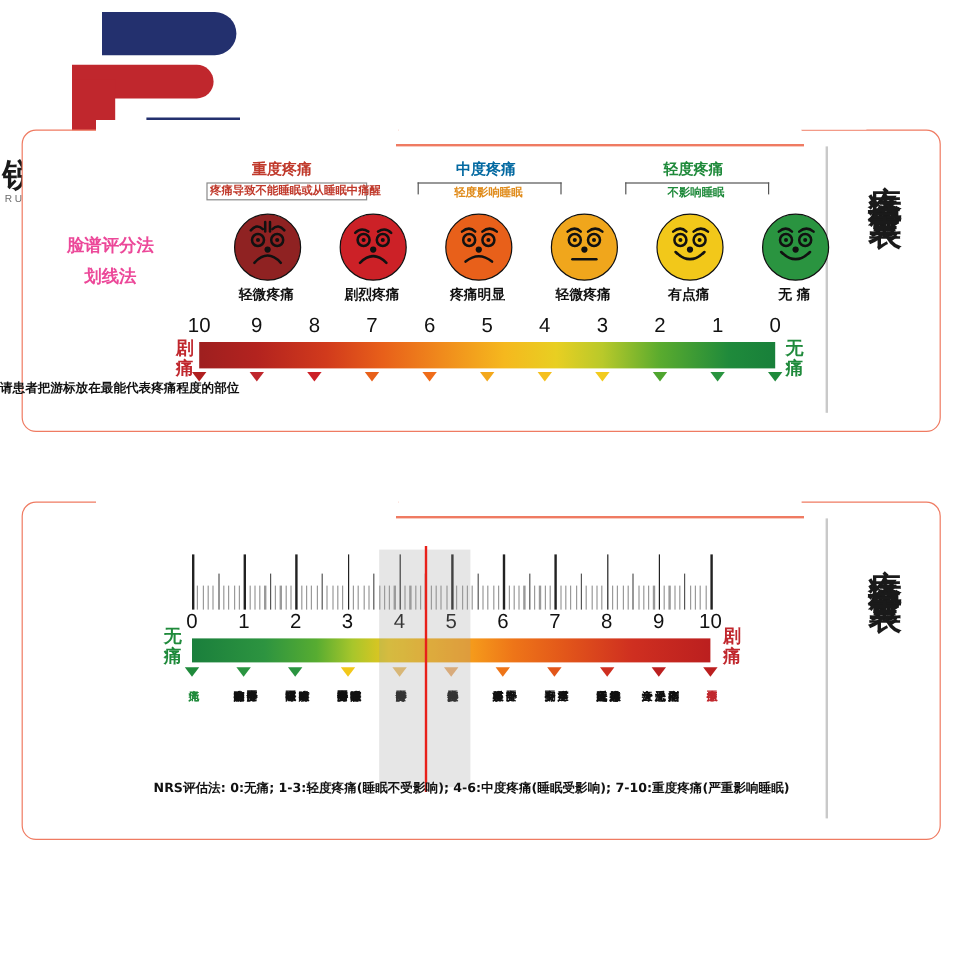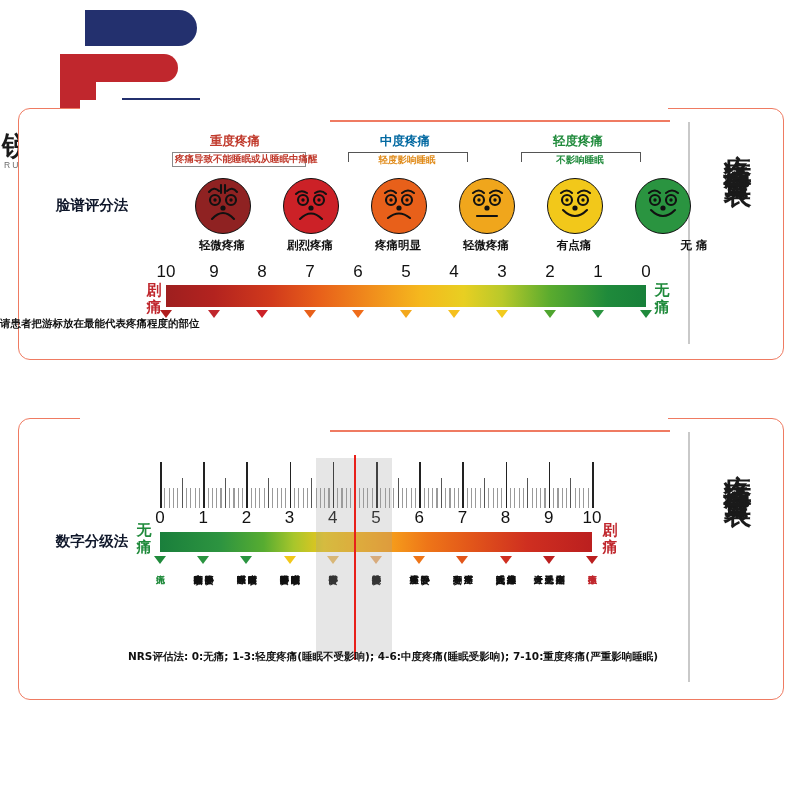--- a/index.html
+++ b/index.html
@@ -32,21 +32,21 @@
   
   .notch{position:absolute;background:#fff;}
   .notch-line{position:absolute;background:#ef7b62;}
 
   .divider{position:absolute;width:1.6px;background:#c9c9c9;}
 
   .side-title{position:absolute;writing-mode:vertical-rl;text-orientation:upright;
      font-size:28px;font-weight:bold;color:#1a1a1a;letter-spacing:5px;
      font-family:"DejaVu Sans",sans-serif;}
 
-  .left-label{position:absolute;text-align:center;font-size:14.5px;color:#0f172a;line-height:26px;
+  .left-label{position:absolute;text-align:center;font-size:14.5px;color:#ec4899;line-height:26px;
      font-family:"DejaVu Sans",sans-serif;font-weight:bold;}
 
   
   .cat{position:absolute;text-align:center;}
   .cat .cat-title{font-size:12.5px;font-weight:bold;font-family:"DejaVu Sans",sans-serif;}
   .bracket{position:absolute;border-left:1.4px solid #555;border-right:1.4px solid #555;
      border-top:1.4px solid #555;height:9px;}
   .cat-note{position:absolute;text-align:center;font-size:9.5px;font-weight:bold;
      font-family:"DejaVu Sans",sans-serif;white-space:nowrap;}
   .note-box{border:1.1px solid #8a8a8a;padding:0 2px;}
@@ -105,20 +105,21 @@
   <div class="notch" style="left:80px;top:100px;width:252px;height:22px;"></div>
   <div class="notch-line" style="left:330px;top:120px;width:340px;height:1.6px;"></div>
   <div class="notch" style="left:332px;top:100px;width:336px;height:20px;"></div>
   <div class="notch" style="left:668px;top:104px;width:54px;height:4px;"></div>
 
   <div class="divider" style="left:688px;top:122px;height:222px;"></div>
   <div class="side-title" style="left:718px;top:132px;">疼痛评分量表</div>
 
   <div class="left-label" style="left:24px;top:192px;width:136px;">
     <div>脸谱评分法</div>
+    <div>划线法</div>
   </div>
 
   <div class="cat" style="left:175px;top:133px;width:120px;">
     <div class="cat-title" style="color:#c0392b">重度疼痛</div>
   </div>
   <div class="cat-note note-box" style="left:172px;top:152px;width:128px;color:#c0392b;">疼痛导致不能睡眠或从睡眠中痛醒</div>
 
   <div class="cat" style="left:345px;top:133px;width:120px;">
     <div class="cat-title" style="color:#0369a1">中度疼痛</div>
   </div>
@@ -204,21 +205,21 @@
           <path d="M13 14 Q19 9 24 14" stroke="#111" stroke-width="2.1" fill="none" stroke-linecap="round"></path>
           <path d="M30 14 Q36 9 42 14" stroke="#111" stroke-width="2.1" fill="none" stroke-linecap="round"></path>
           <circle cx="19" cy="21" r="5" stroke="#111" stroke-width="2.1" fill="none" stroke-linecap="round"></circle>
           <circle cx="35" cy="21" r="5" stroke="#111" stroke-width="2.1" fill="none" stroke-linecap="round"></circle>
           <circle cx="19" cy="21" r="1.7" fill="#111" stroke="none"></circle>
           <circle cx="35" cy="21" r="1.7" fill="#111" stroke="none"></circle>
           <circle cx="27" cy="29" r="2.6" fill="#111" stroke="none"></circle>
           <path d="M15 31 Q27 43 39 31" stroke="#111" stroke-width="2.1" fill="none" stroke-linecap="round"></path>
         </svg>
       </div>
-      <div class="face-label" style="left: 649px; top: 238px;">无 痛</div>
+      <div class="face-label" style="left: 617px; top: 238px;">无 痛</div>
     </div>
 
   <div id="vas-numbers">
       <div class="vnum" style="left: 146px; top: 262px;">10</div>
       <div class="vnum" style="left: 194px; top: 262px;">9</div>
       <div class="vnum" style="left: 242px; top: 262px;">8</div>
       <div class="vnum" style="left: 290px; top: 262px;">7</div>
       <div class="vnum" style="left: 338px; top: 262px;">6</div>
       <div class="vnum" style="left: 386px; top: 262px;">5</div>
       <div class="vnum" style="left: 434px; top: 262px;">4</div>
@@ -249,21 +250,20 @@
 
   <div class="card card-bot"></div>
   <div class="notch" style="left:80px;top:410px;width:252px;height:22px;"></div>
   <div class="notch-line" style="left:330px;top:430px;width:340px;height:1.6px;"></div>
   <div class="notch" style="left:332px;top:410px;width:336px;height:20px;"></div>
 
   <div class="divider" style="left:688px;top:432px;height:250px;"></div>
   <div class="side-title" style="left:718px;top:452px;">疼痛评分量表</div>
 
   <div class="left-label" style="left:24px;top:528px;width:136px;">
-    <div>数字分级法</div>
   </div>
 
 
   <div class="ruler" id="ruler" style="left:160px;top:460px;width:432px;height:48px;">
       <div class="tick" style="left: 0px; height: 46px; background: rgb(34, 34, 34); width: 1.5px;"></div>
       <div class="tick" style="left: 4.32px; height: 20px; background: rgb(154, 154, 154); width: 1.1px;"></div>
       <div class="tick" style="left: 8.64px; height: 20px; background: rgb(154, 154, 154); width: 1.1px;"></div>
       <div class="tick" style="left: 12.96px; height: 20px; background: rgb(154, 154, 154); width: 1.1px;"></div>
       <div class="tick" style="left: 17.28px; height: 20px; background: rgb(154, 154, 154); width: 1.1px;"></div>
       <div class="tick" style="left: 21.6px; height: 30px; background: rgb(85, 85, 85); width: 1.1px;"></div>

